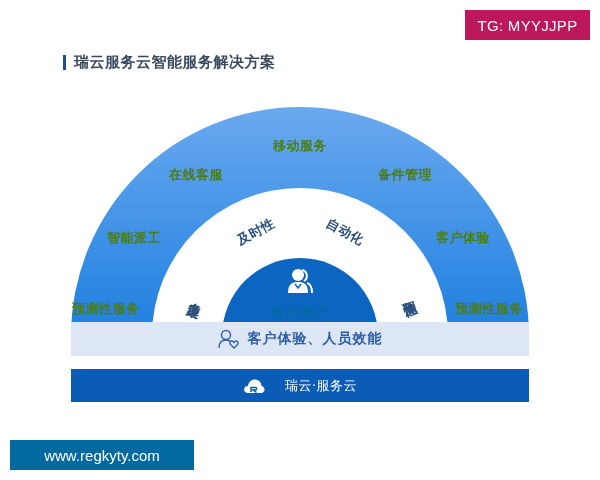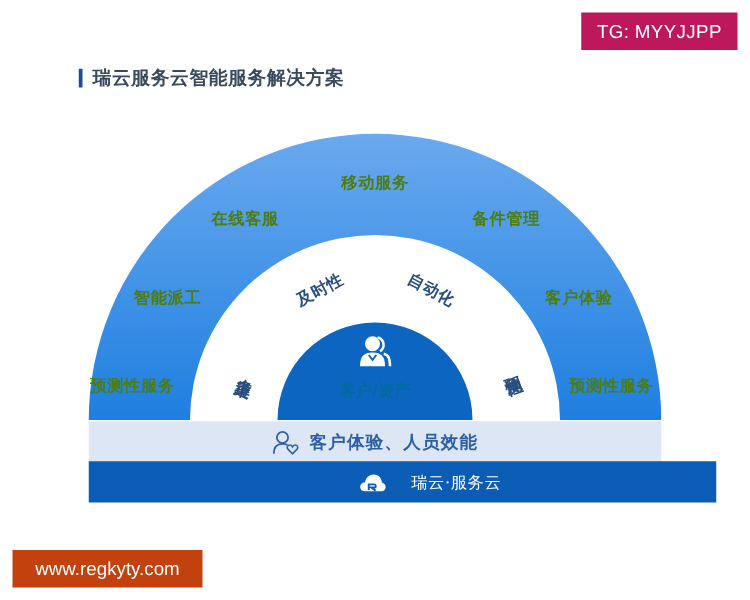--- a/index.html
+++ b/index.html
@@ -8,22 +8,22 @@
     background: #ffffff;
     font-family: "DejaVu Sans", "Liberation Sans", sans-serif;
   }
   .tg-badge {
     position: absolute; left: 465px; top: 10px; width: 125px; height: 30px;
     background: #be185d; color: #ffffff; font-size: 15px;
     display: flex; align-items: center; justify-content: center;
     font-family: "Liberation Sans", sans-serif; letter-spacing: 0.3px;
   }
   .site-badge {
-    position: absolute; left: 10px; top: 440px; width: 152px; height: 30px;
-    background: #c2410c; color: #ffffff; font-size: 15px;
+    position: absolute; left: 10px; top: 440px; width: 184px; height: 30px;
+    background: #0369a1; color: #ffffff; font-size: 15px;
     display: flex; align-items: center; justify-content: center;
     font-family: "Liberation Sans", sans-serif;
   }
   .title {
     position: absolute; left: 63px; top: 52px; height: 20px;
     display: flex; align-items: center; gap: 8px;
   }
   .title-bar { width: 3px; height: 15px; background: #1c4f91; }
   .title-text { color: #3a4a5e; font-size: 15px; font-weight: bold; letter-spacing: 0.5px; }
 
@@ -31,29 +31,29 @@
   svg.rings { position: absolute; left: 0; top: 0; }
 
   .lbl {
     position: absolute; color: #4d7c0f; font-size: 13px; font-weight: bold;
     white-space: nowrap; transform: translate(-50%, -50%); letter-spacing: 0.5px;
   }
   .lbl.ring { color: #2a4f7e; font-size: 13px; font-weight: bold; }
   .lbl.vert { writing-mode: vertical-rl; letter-spacing: 1px; }
 
   .band-light {
-    position: absolute; left: 71px; top: 337px; width: 458px; height: 34px;
+    position: absolute; left: 71px; top: 322px; width: 458px; height: 34px;
     background: #dde6f5;
     display: flex; align-items: center; justify-content: center; gap: 8px;
   }
   .band-light-text { color: #2d5fa6; font-size: 14px; font-weight: bold; letter-spacing: 1px; }
   .band-dark {
     position: absolute; left: 71px; top: 369px; width: 458px; height: 33px;
     background: #0b5cb5;
-    display: flex; align-items: center; justify-content: center; gap: 20px; padding-left: 44px;
+    display: flex; align-items: center; justify-content: center; gap: 20px;
   }
   .band-dark-text { color: #ffffff; font-size: 13px; letter-spacing: 0.5px; }
   .core-icon { position: absolute; left: 286px; top: 268px; width: 28px; height: 26px; }
   .core-text {
     position: absolute; left: 300px; top: 313px; transform: translate(-50%, -50%);
     color: #0369a1; font-size: 13px; font-weight: bold; white-space: nowrap;
   }
 </style>
 </head>
 <body>

